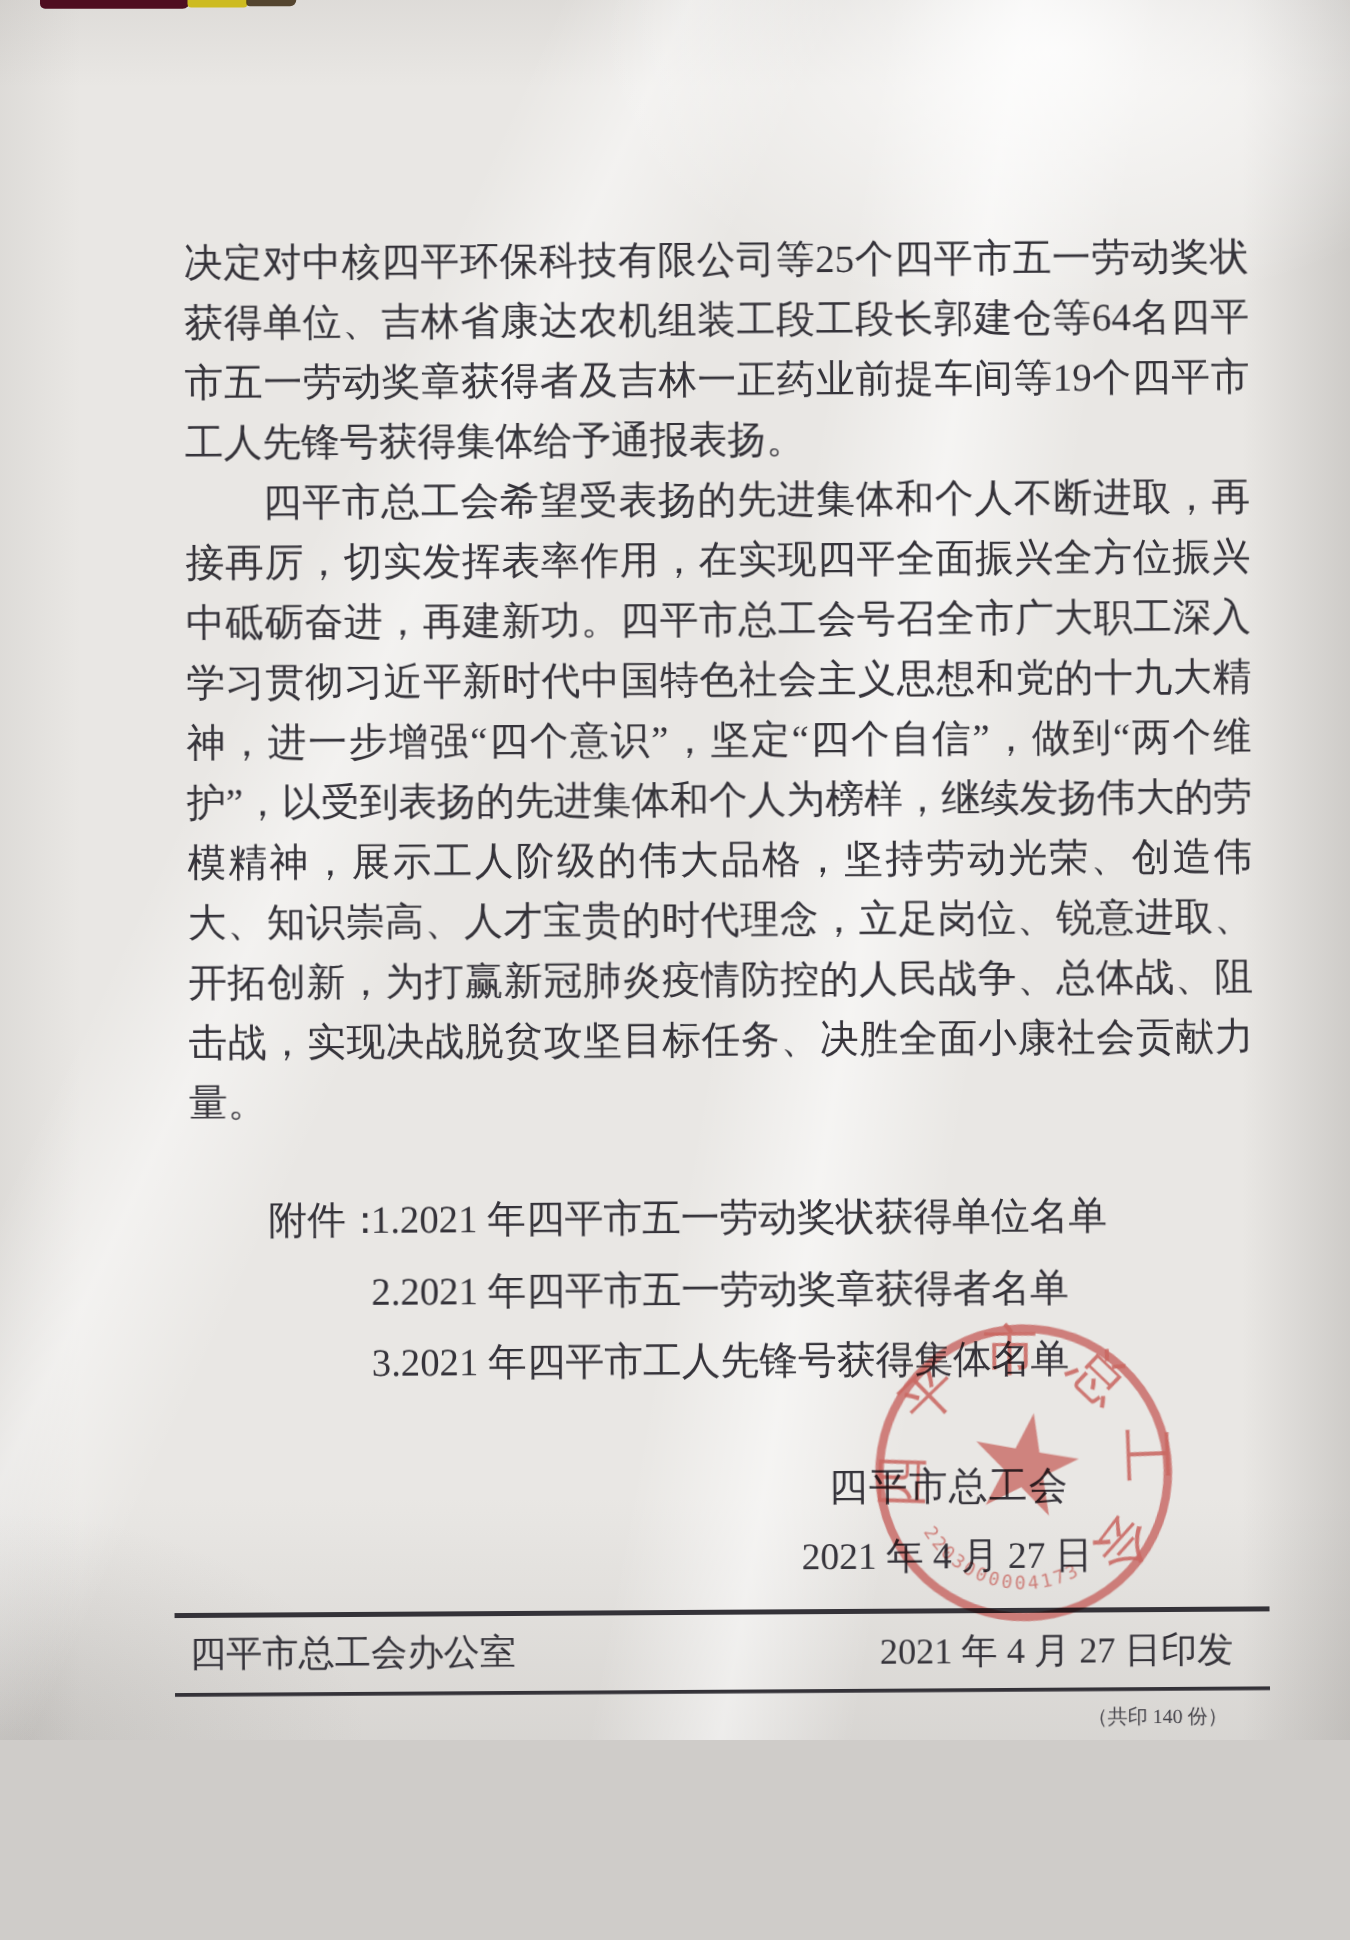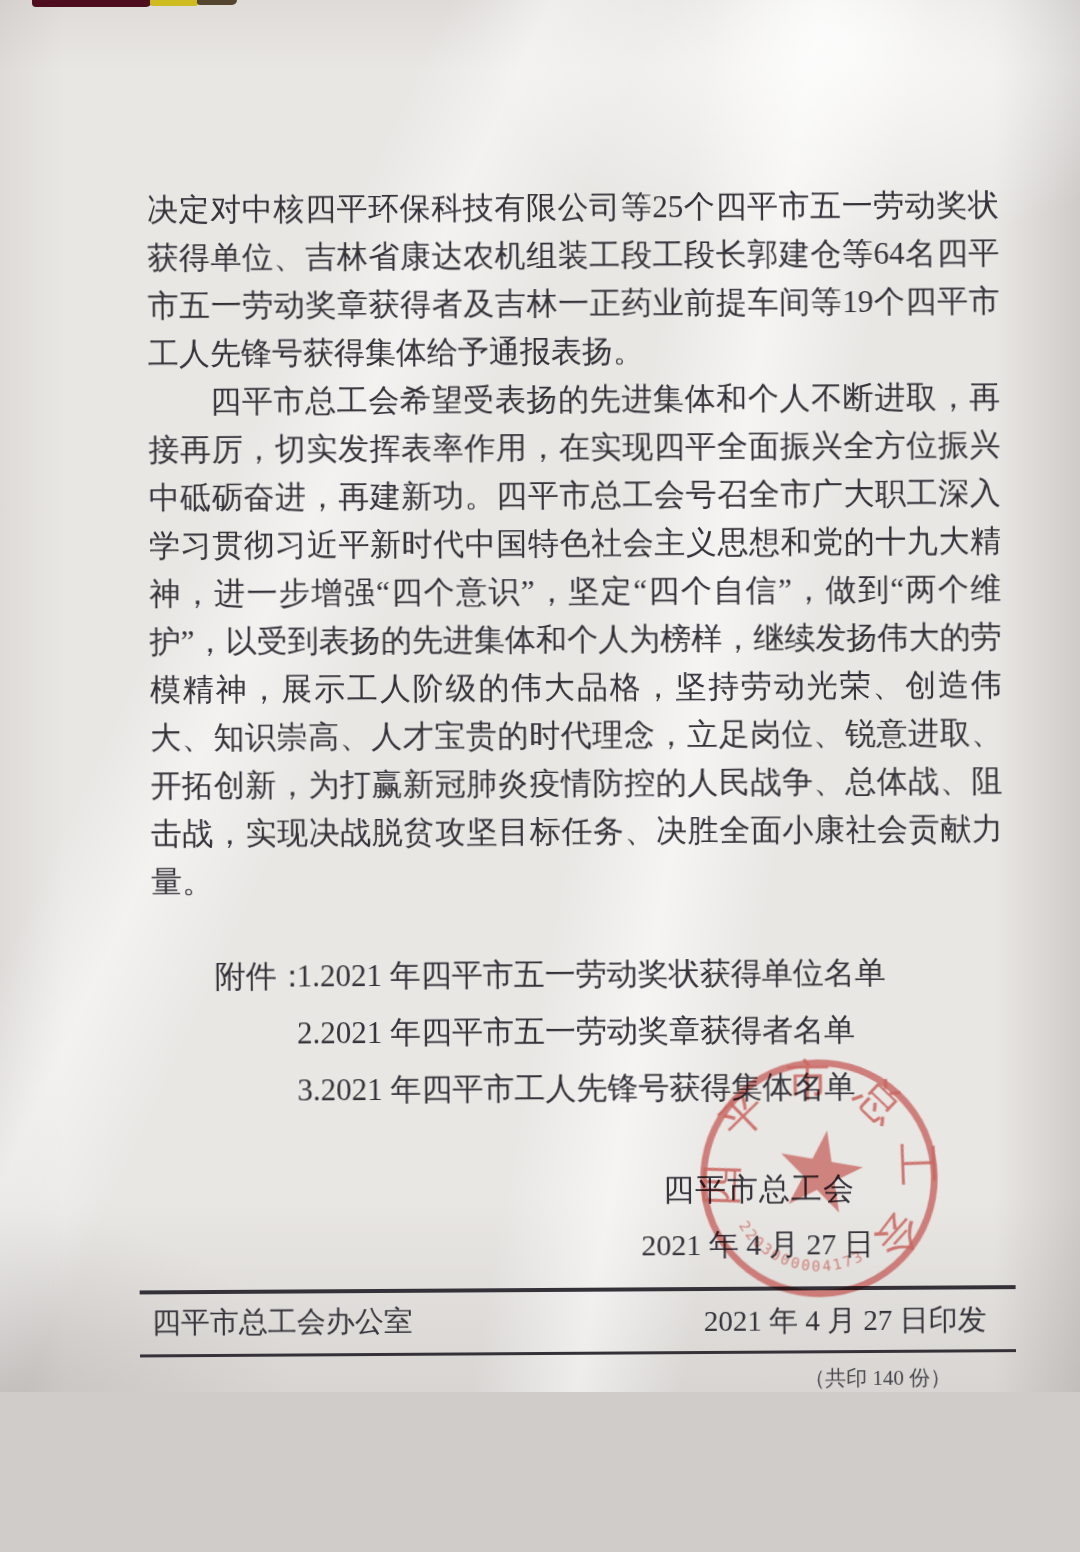--- a/index.html
+++ b/index.html
@@ -94,23 +94,23 @@
   }
   .footer-issue {
     position: absolute;
     left: 700px;
     top: 1303px;
     font-size: 29px;
     white-space: nowrap;
   }
   .footer-copies {
     position: absolute;
-    left: 800px;
+    left: 866px;
     top: 1366px;
-    font-size: 21px;
+    font-size: 16px;
     white-space: nowrap;
     color: #45434a;
   }
   .page-num {
     position: absolute;
     left: 150px;
     top: 1386px;
     font-size: 27px;
     letter-spacing: 3px;
     color: #3b3a40;

